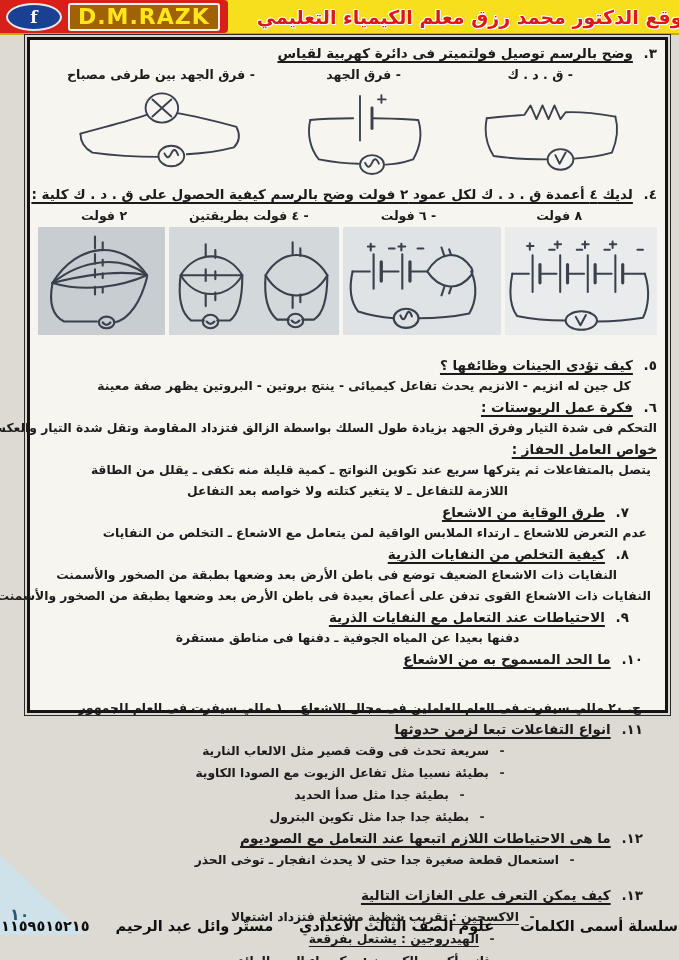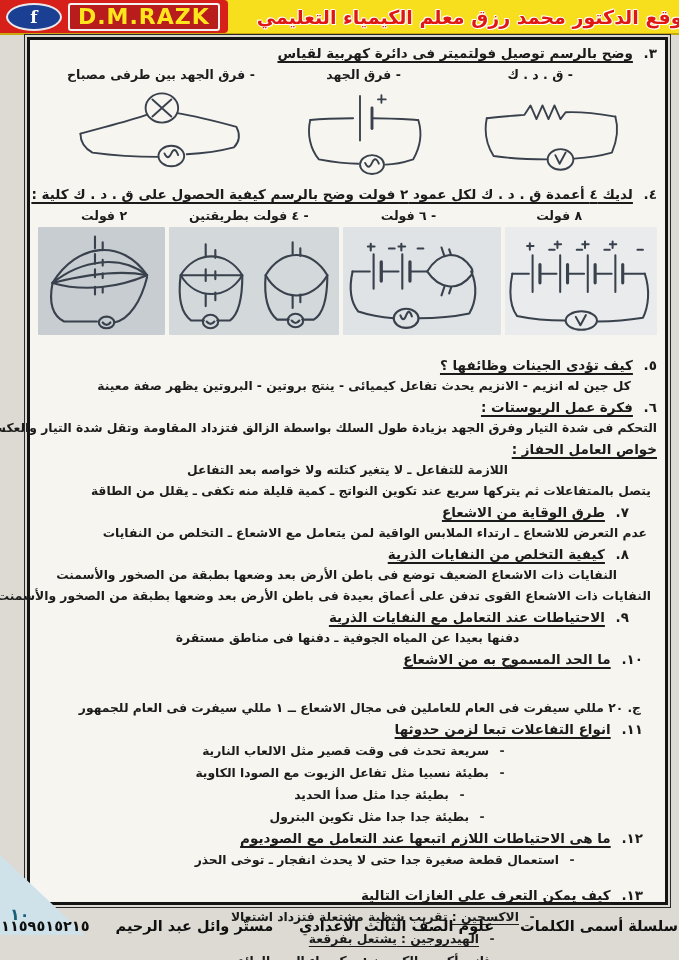--- a/index.html
+++ b/index.html
@@ -20,32 +20,32 @@
     padding:0 8px 0 6px;border-radius:0 4px 4px 0;
   }
   .fb-oval{
     width:52px;height:24px;background:#1b3f93;border-radius:50%;
     border:2px solid #e8e8e8;display:flex;align-items:center;justify-content:center;
     color:#fff;font-weight:bold;font-size:17px;font-family:"DejaVu Serif",serif;
   }
   .logo-text{
     color:#ffe61c;font-weight:800;font-size:22px;letter-spacing:1px;
     padding:0 8px;border:2px solid #f3f3f3;border-radius:3px;line-height:24px;
-    background:#b91c1c;
+    background:#a16207;
     text-align:center;
   }
   .site-title{
     flex:1;display:flex;align-items:center;justify-content:center;
     direction:rtl;color:#e01713;font-weight:800;font-size:19px;
     text-shadow:1px 0 #fff,-1px 0 #fff,0 1px #fff,0 -1px #fff,1px 1px #fff,-1px -1px #fff;
     padding-left:6px;white-space:nowrap;margin-left:23px;
   }
   
   .sheet{
-    position:absolute;top:37px;left:27px;width:641px;height:868px;
+    position:absolute;top:37px;left:27px;width:641px;height:676px;
     background:#f7f5f0;
     border:3.5px solid #141414;
     outline:1.5px solid #2a2a2a;outline-offset:2px;
     box-sizing:border-box;
     direction:rtl;
     padding:3px 8px 0 8px;
   }
   .q-head{
     font-weight:800;font-size:13.5px;line-height:21px;white-space:nowrap;
   }
@@ -212,22 +212,22 @@
 
   <div class="q-head">
     <span class="q-num">٦.</span>
     <span class="q-title">فكرة عمل الريوستات :</span>
   </div>
   <div class="ans" style="padding-right:0;">التحكم فى شدة التيار وفرق الجهد بزيادة طول السلك بواسطة الزالق فتزداد المقاومة وتقل شدة التيار والعكس</div>
 
   <div class="q-head">
     <span class="q-title">خواص العامل الحفاز :</span>
   </div>
+  <div class="ans" style="padding-right:6px;">يتصل بالمتفاعلات ثم يتركها سريع عند تكوين النواتج ـ كمية قليلة منه تكفى ـ يقلل من الطاقة</div>
   <div class="ans center">اللازمة للتفاعل ـ لا يتغير كتلته ولا خواصه بعد التفاعل</div>
-  <div class="ans" style="padding-right:6px;">يتصل بالمتفاعلات ثم يتركها سريع عند تكوين النواتج ـ كمية قليلة منه تكفى ـ يقلل من الطاقة</div>
 
   <div class="q-head" style="padding-right:28px;">
     <span class="q-num">٧.</span>
     <span class="q-title">طرق الوقاية من الاشعاع</span>
   </div>
   <div class="ans" style="padding-right:10px;">عدم التعرض للاشعاع ـ ارتداء الملابس الواقية لمن يتعامل مع الاشعاع ـ التخلص من النفايات</div>
 
   <div class="q-head" style="padding-right:28px;">
     <span class="q-num">٨.</span>
     <span class="q-title">كيفية التخلص من النفايات الذرية</span>

